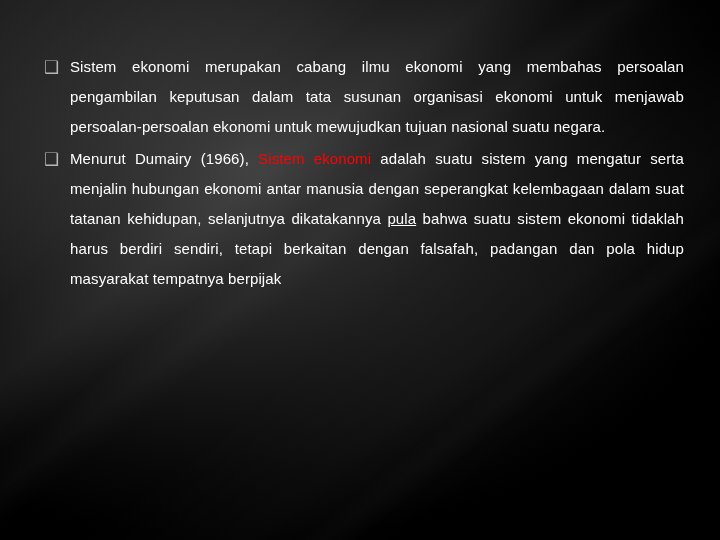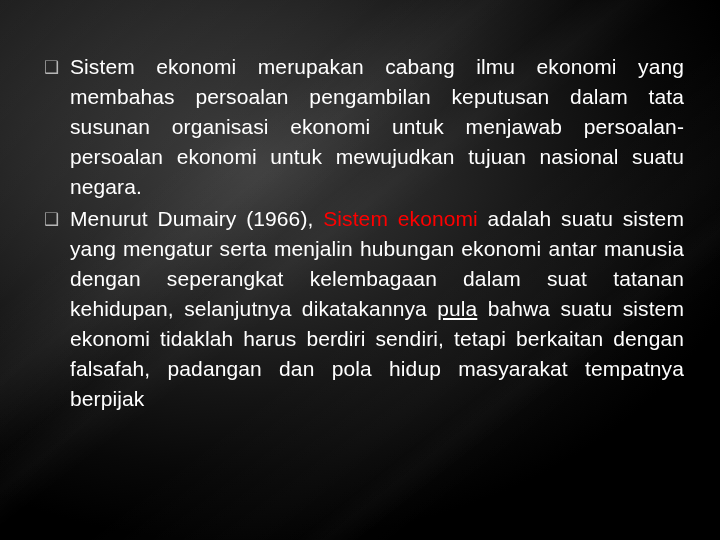--- a/index.html
+++ b/index.html
@@ -51,21 +51,21 @@
     width: 26px;
     color: #b6b6b6;
     font-size: 17px;
     line-height: 30px;
     text-align: left;
     font-family: "DejaVu Sans", sans-serif;
   }
   .bullet-text {
     flex: 1 1 auto;
     color: #ffffff;
-    font-size: 21px;
+    font-size: 15px;
     line-height: 30px;
     text-align: justify;
     text-justify: inter-word;
     letter-spacing: 0.1px;
   }
   .bullet-text .bold {
     font-weight: normal;
   }
   .bullet-text .accent {
     color: #ff0000;

